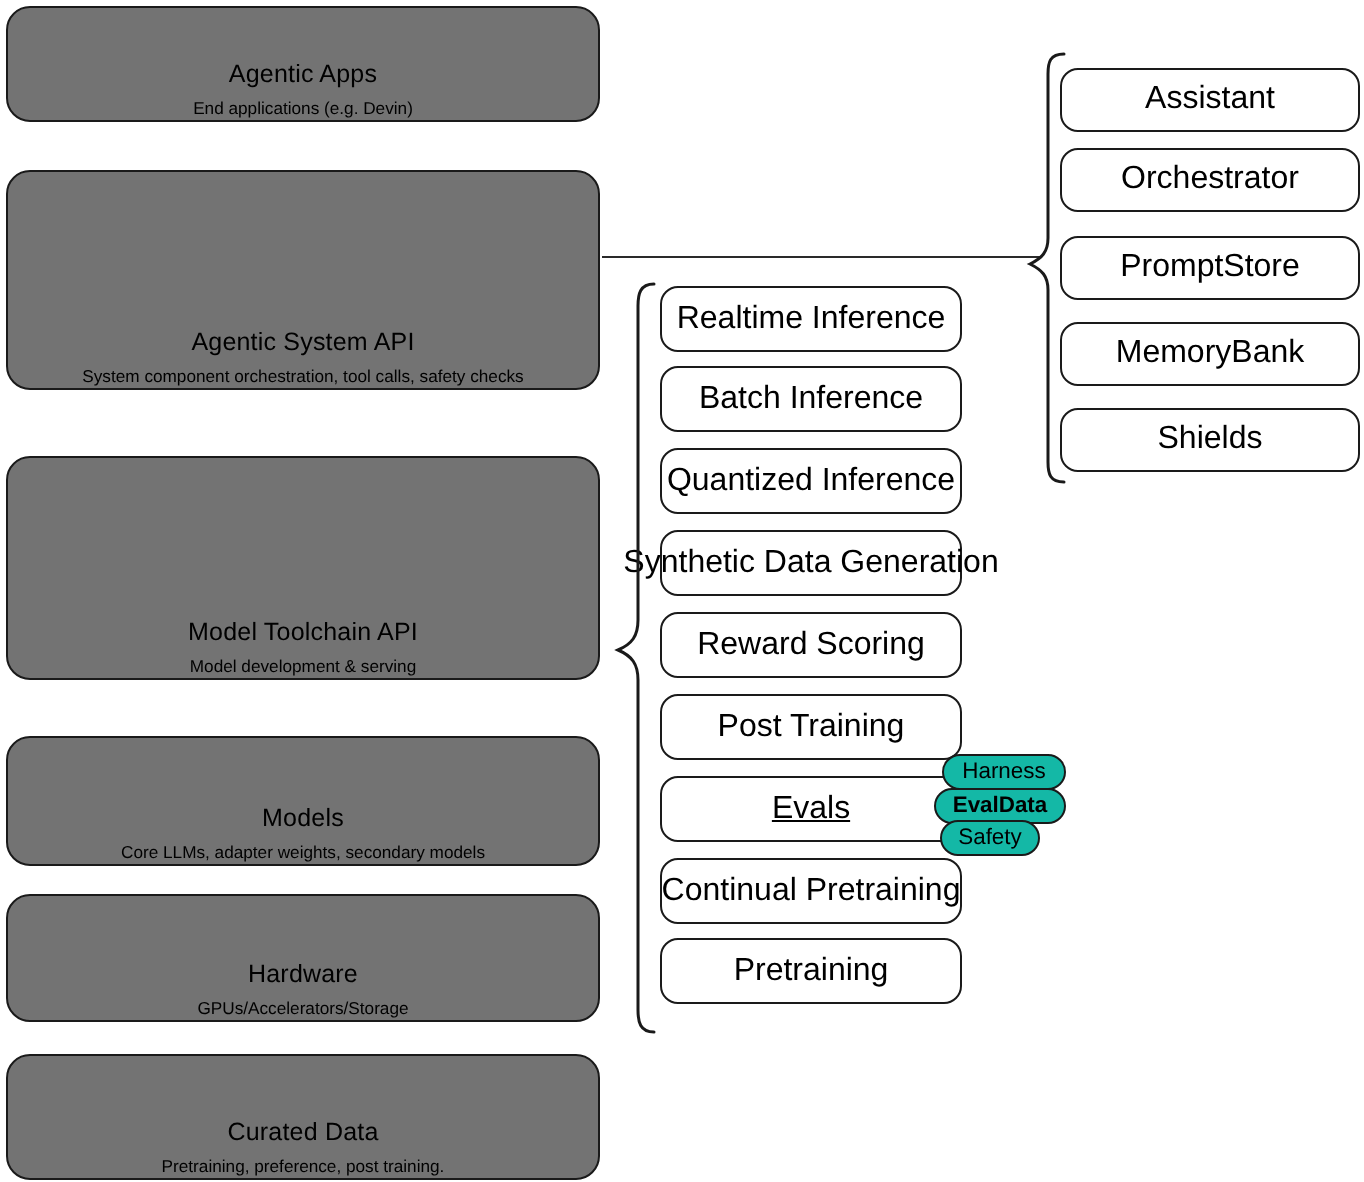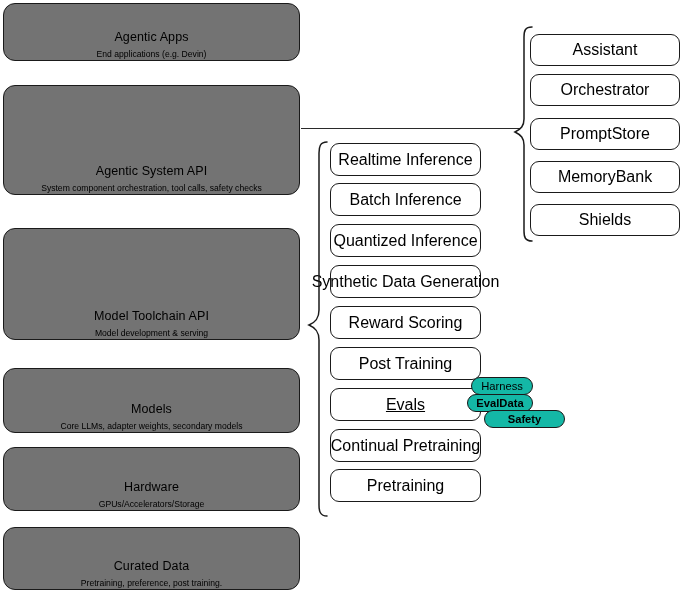--- a/index.html
+++ b/index.html
@@ -146,21 +146,21 @@
   <div class="sbox" style="left:330px;top:469px;width:151px;height:33px;">
     <span>Pretraining</span>
   </div>
 
   <div class="pill" style="left:471px;top:377px;width:62px;height:18px;">
     <span>Harness</span>
   </div>
   <div class="pill" style="left:467px;top:394px;width:66px;height:18px;font-weight:bold;">
     <span>EvalData</span>
   </div>
-  <div class="pill" style="left:484px;top:410px;width:81px;height:18px;font-weight:bold;">
+  <div class="pill" style="left:470px;top:410px;width:50px;height:18px;">
     <span>Safety</span>
   </div>
 
   <div class="brace" style="left:513px;top:25px;width:22px;height:218px;">
     <svg width="22" height="218" viewBox="0 0 22 218" fill="none">
       <path d="M19 2 C12 2 11 6 11 12 L11 94 C11 101 8 104 2 107 C8 110 11 113 11 120 L11 206 C11 212 12 216 19 216" stroke="#1a1a1a" stroke-width="1.5" fill="none" stroke-linecap="round"></path>
     </svg>
   </div>
 
   <div class="sbox" style="left:530px;top:34px;width:150px;height:32px;">

